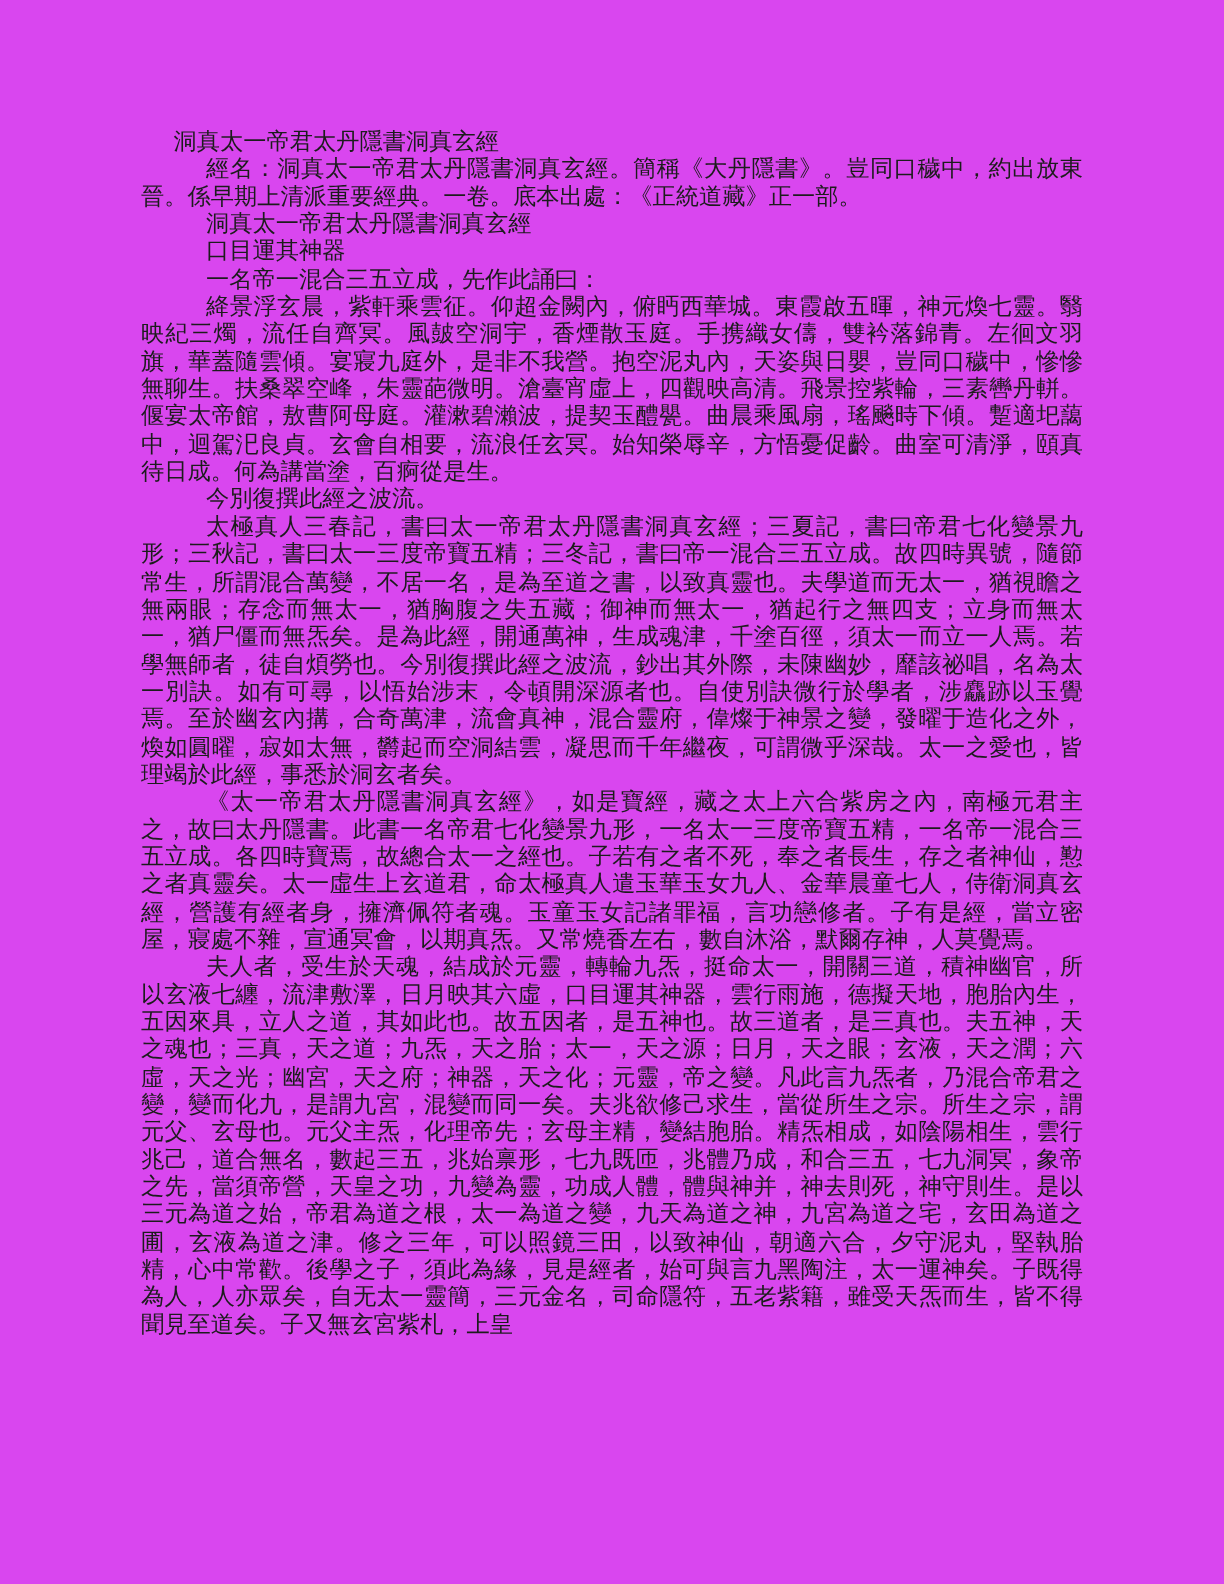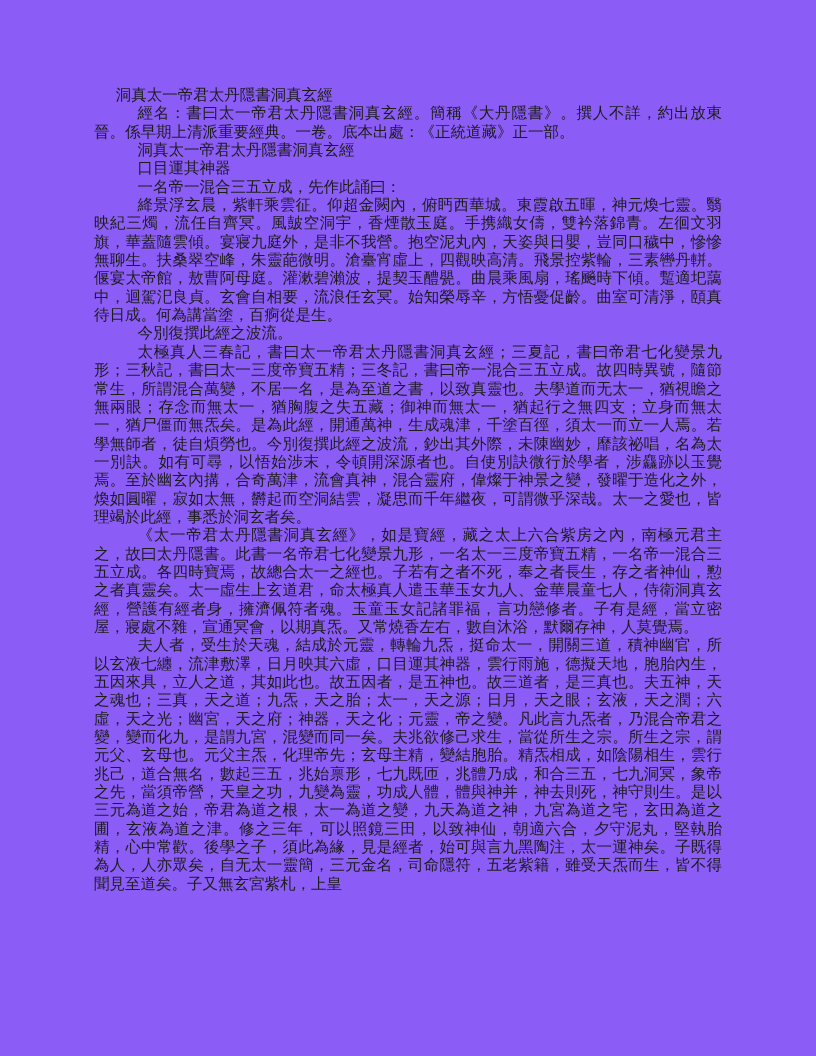--- a/index.html
+++ b/index.html
@@ -4,21 +4,21 @@
 <style>
   html, body {
     margin: 0;
     padding: 0;
     background: #ffffff;
   }
   .page {
     position: relative;
     width: 816px;
     height: 1056px;
-    background: #8b5cf6;
+    background: #d946ef;
     overflow: hidden;
     font-family: "Liberation Serif", "DejaVu Serif", serif;
   }
   .content {
     position: absolute;
     left: 94px;
     top: 86px;
     width: 628px;
     color: #1c1c1c;
     font-size: 15.5px;
@@ -35,21 +35,21 @@
   .content p.title-line {
     text-indent: 1.4em;
   }
 </style>
 </head>
 <body>
 
 <div class="page">
   <div class="content">
       <p class="title-line">洞真太一帝君太丹隱書洞真玄經</p>
-      <p>經名：書曰太一帝君太丹隱書洞真玄經。簡稱《大丹隱書》。撰人不詳，約出放東晉。係早期上清派重要經典。一卷。底本出處：《正統道藏》正一部。</p>
+      <p>經名：洞真太一帝君太丹隱書洞真玄經。簡稱《大丹隱書》。豈同口穢中，約出放東晉。係早期上清派重要經典。一卷。底本出處：《正統道藏》正一部。</p>
       <p>洞真太一帝君太丹隱書洞真玄經</p>
       <p>口目運其神器</p>
       <p>一名帝一混合三五立成，先作此誦曰：</p>
       <p>絳景浮玄晨，紫軒乘雲征。仰超金闕內，俯眄西華城。東霞啟五暉，神元煥七靈。翳映紀三燭，流任自齊冥。風皷空洞宇，香煙散玉庭。手携織女儔，雙衿落錦青。左徊文羽旗，華蓋隨雲傾。宴寢九庭外，是非不我營。抱空泥丸內，天姿與日嬰，豈同口穢中，慘慘無聊生。扶桑翠空峰，朱靈葩微明。滄臺宵虛上，四觀映高清。飛景控紫輪，三素轡丹軿。偃宴太帝館，敖曹阿母庭。灌漱碧瀨波，提契玉醴甖。曲晨乘風扇，瑤飈時下傾。蹔適圯藹中，迴駕汜良貞。玄會自相要，流浪任玄冥。始知榮辱辛，方悟憂促齡。曲室可清淨，頤真待日成。何為講當塗，百痾從是生。</p>
       <p>今別復撰此經之波流。</p>
       <p>太極真人三春記，書曰太一帝君太丹隱書洞真玄經；三夏記，書曰帝君七化變景九形；三秋記，書曰太一三度帝寶五精；三冬記，書曰帝一混合三五立成。故四時異號，隨節常生，所謂混合萬變，不居一名，是為至道之書，以致真靈也。夫學道而无太一，猶視瞻之無兩眼；存念而無太一，猶胸腹之失五藏；御神而無太一，猶起行之無四支；立身而無太一，猶尸僵而無炁矣。是為此經，開通萬神，生成魂津，千塗百徑，須太一而立一人焉。若學無師者，徒自煩勞也。今別復撰此經之波流，鈔出其外際，未陳幽妙，靡該祕唱，名為太一別訣。如有可尋，以悟始涉末，令頓開深源者也。自使別訣微行於學者，涉麤跡以玉覺焉。至於幽玄內搆，合奇萬津，流會真神，混合靈府，偉燦于神景之變，發曜于造化之外，煥如圓曜，寂如太無，欝起而空洞結雲，凝思而千年繼夜，可謂微乎深哉。太一之愛也，皆理竭於此經，事悉於洞玄者矣。</p>
       <p>《太一帝君太丹隱書洞真玄經》，如是寶經，藏之太上六合紫房之內，南極元君主之，故曰太丹隱書。此書一名帝君七化變景九形，一名太一三度帝寶五精，一名帝一混合三五立成。各四時寶焉，故總合太一之經也。子若有之者不死，奉之者長生，存之者神仙，懃之者真靈矣。太一虛生上玄道君，命太極真人遣玉華玉女九人、金華晨童七人，侍衛洞真玄經，營護有經者身，擁濟佩符者魂。玉童玉女記諸罪福，言功戀修者。子有是經，當立密屋，寢處不雜，宣通冥會，以期真炁。又常燒香左右，數自沐浴，默爾存神，人莫覺焉。</p>
       <p>夫人者，受生於天魂，結成於元靈，轉輪九炁，挺命太一，開關三道，積神幽官，所以玄液七纏，流津敷澤，日月映其六虛，口目運其神器，雲行雨施，德擬天地，胞胎內生，五因來具，立人之道，其如此也。故五因者，是五神也。故三道者，是三真也。夫五神，天之魂也；三真，天之道；九炁，天之胎；太一，天之源；日月，天之眼；玄液，天之潤；六虛，天之光；幽宮，天之府；神器，天之化；元靈，帝之變。凡此言九炁者，乃混合帝君之變，變而化九，是謂九宮，混變而同一矣。夫兆欲修己求生，當從所生之宗。所生之宗，謂元父、玄母也。元父主炁，化理帝先；玄母主精，變結胞胎。精炁相成，如陰陽相生，雲行兆己，道合無名，數起三五，兆始禀形，七九既匝，兆體乃成，和合三五，七九洞冥，象帝之先，當須帝營，天皇之功，九變為靈，功成人體，體與神并，神去則死，神守則生。是以三元為道之始，帝君為道之根，太一為道之變，九天為道之神，九宮為道之宅，玄田為道之圃，玄液為道之津。修之三年，可以照鏡三田，以致神仙，朝適六合，夕守泥丸，堅執胎精，心中常歡。後學之子，須此為緣，見是經者，始可與言九黑陶注，太一運神矣。子既得為人，人亦眾矣，自无太一靈簡，三元金名，司命隱符，五老紫籍，雖受天炁而生，皆不得聞見至道矣。子又無玄宮紫札，上皇</p>
     </div>
 </div>

